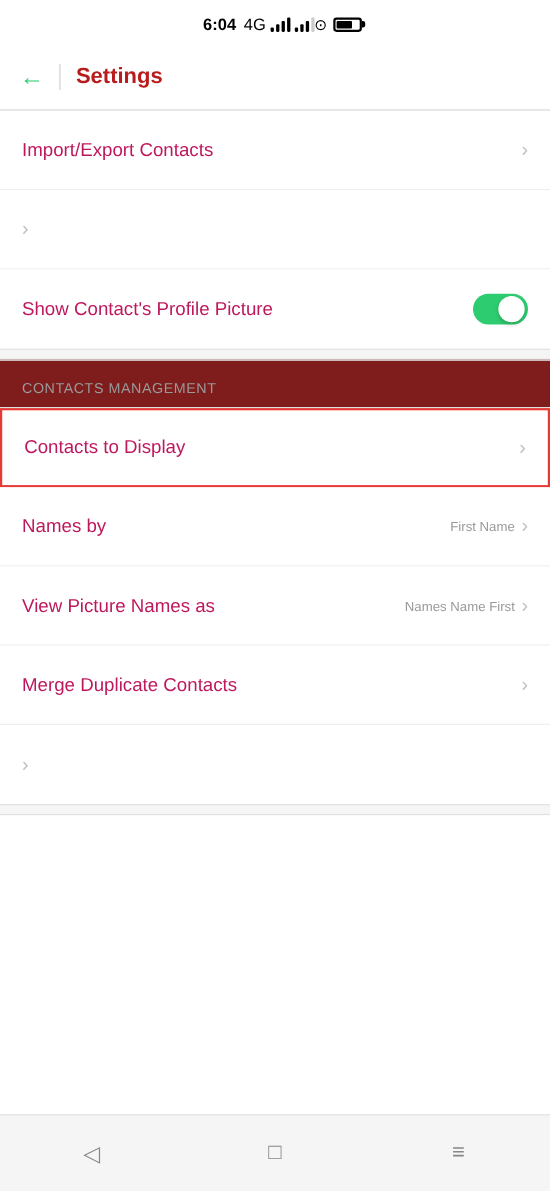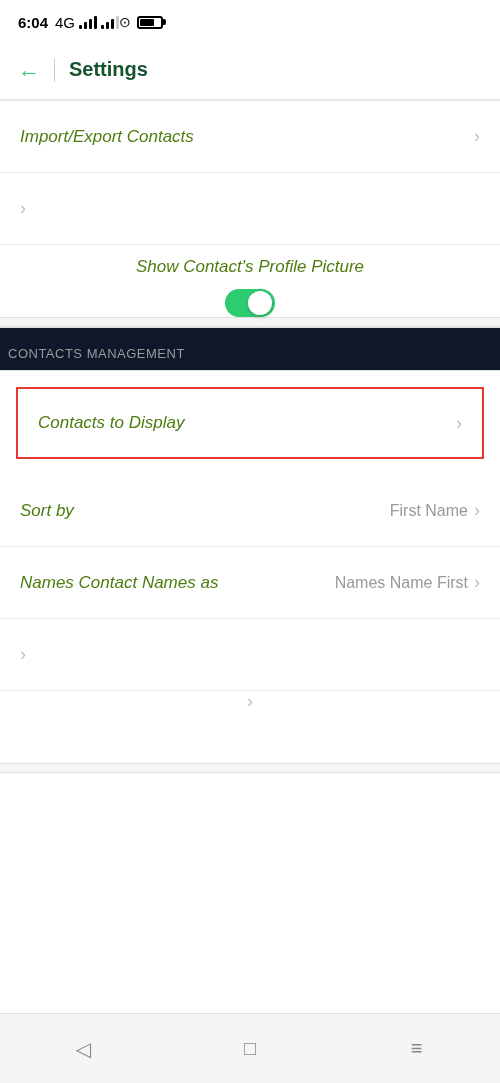--- a/index.html
+++ b/index.html
@@ -13,21 +13,21 @@
       height: 1083px;
       background: #ffffff;
       font-family: -apple-system, 'Helvetica Neue', Arial, sans-serif;
       overflow: hidden;
       position: relative;
     }
 
     
     .status-bar {
       display: flex;
-      justify-content: flex-start;
+      justify-content: center;
       align-items: center;
       padding: 10px 4px 6px 18px;
       height: 40px;
       background: #ffffff;
     }
 
     .status-left {
       display: flex;
       align-items: center;
       gap: 4px;
@@ -110,66 +110,64 @@
     .header-divider {
       width: 1px;
       height: 24px;
       background: #ccc;
       margin-right: 14px;
     }
 
     .header-title {
       font-size: 20px;
       font-weight: 600;
-      color: #14532d;
+      color: #b91c1c;
     }
 
     
     .settings-list {
       background: #ffffff;
     }
 
     .settings-item {
       display: flex;
       align-items: center;
       justify-content: space-between;
       padding: 0 20px;
       min-height: 72px;
       border-bottom: 1px solid #ebebeb;
       cursor: pointer;
       background: #ffffff;
     }
 
     .settings-item:last-child {
       border-bottom: none;
-      flex-direction: column;
     }
 
     .settings-item-left {
       display: flex;
       flex-direction: column;
       justify-content: center;
       flex: 1;
     }
 
     .settings-item-label {
       font-size: 17px;
-      color: #4d7c0f;
+      color: #be185d;
       font-weight: 400;
-      font-style: italic;
     }
 
     .settings-item-right {
       display: flex;
       align-items: center;
       gap: 6px;
     }
 
     .settings-item-value {
-      font-size: 16px;
+      font-size: 12px;
       color: #999;
     }
 
     .chevron {
       color: #c0c0c0;
       font-size: 18px;
       font-weight: 300;
     }
 
     .toggle {
@@ -194,38 +192,38 @@
       box-shadow: 0 2px 4px rgba(0,0,0,0.2);
       transition: left 0.2s;
     }
 
     .toggle.on .toggle-knob {
       left: 23px;
     }
 
     
     .section-header {
-      padding: 16px 20px 8px 8px;
-      background: #0f172a;
+      padding: 16px 20px 8px 20px;
+      background: #7f1d1d;
       border-top: 1px solid #e0e0e0;
       border-bottom: 1px solid #e0e0e0;
     }
 
     .section-header-text {
       font-size: 13px;
       color: #999;
       font-weight: 500;
       letter-spacing: 0.5px;
       text-transform: uppercase;
     }
 
     
     .highlighted-item {
       border: 2.5px solid #e53935 !important;
-      margin: 16px;
+      margin: 0;
     }
 
     
     .bottom-nav {
       position: absolute;
       bottom: 0;
       left: 0;
       right: 0;
       height: 70px;
       background: #f5f5f5;
@@ -345,39 +343,42 @@
     <div class="settings-item-left">
       <span class="settings-item-label">Contacts to Display</span>
     </div>
     <div class="settings-item-right">
       <span class="chevron">›</span>
     </div>
   </div>
 
   <div class="settings-item">
     <div class="settings-item-left">
-      <span class="settings-item-label">Sort by</span>
+      <span class="settings-item-label">Names by</span>
     </div>
     <div class="settings-item-right">
       <span class="settings-item-value">First Name</span>
       <span class="chevron">›</span>
     </div>
   </div>
 
   <div class="settings-item">
     <div class="settings-item-left">
-      <span class="settings-item-label">Names Contact Names as</span>
+      <span class="settings-item-label">View Picture Names as</span>
     </div>
     <div class="settings-item-right">
       <span class="settings-item-value">Names Name First</span>
       <span class="chevron">›</span>
     </div>
   </div>
 
   <div class="settings-item">
+    <div class="settings-item-left">
+      <span class="settings-item-label">Merge Duplicate Contacts</span>
+    </div>
     <div class="settings-item-right">
       <span class="chevron">›</span>
     </div>
   </div>
 
   <div class="settings-item">
     <div class="settings-item-right">
       <span class="chevron">›</span>
     </div>
   </div>

